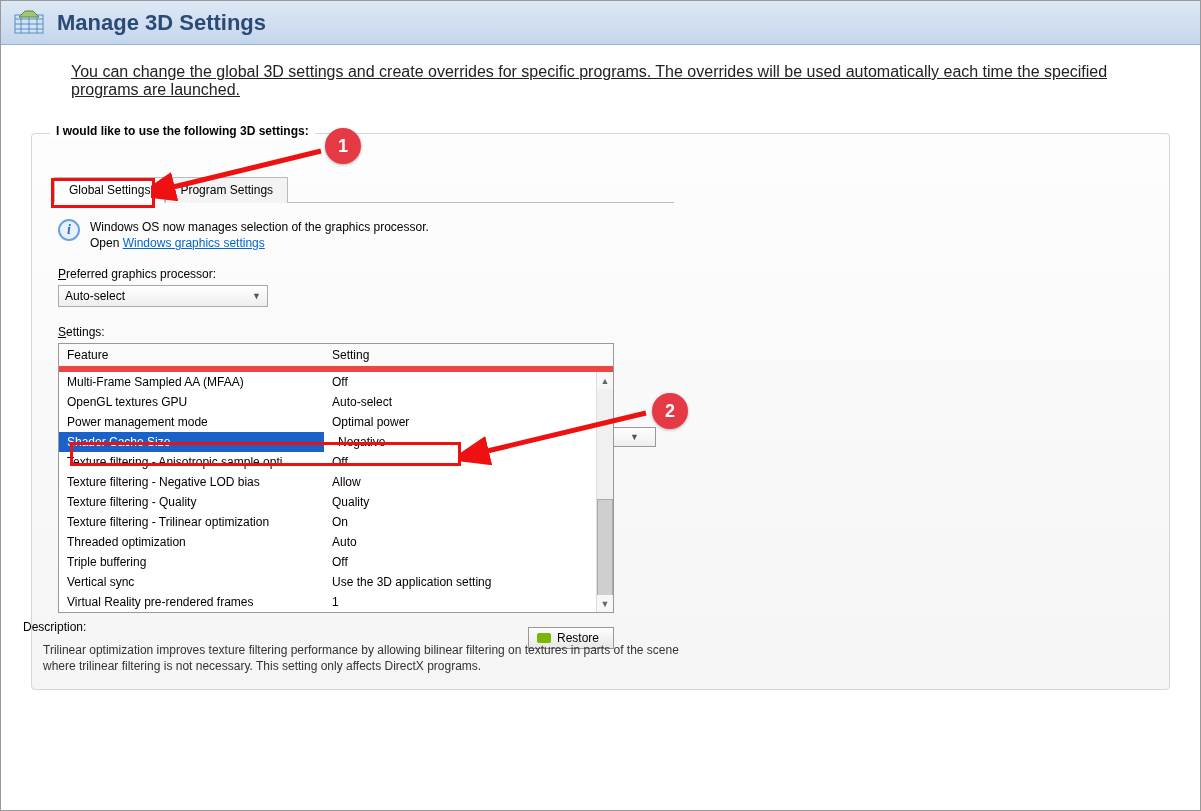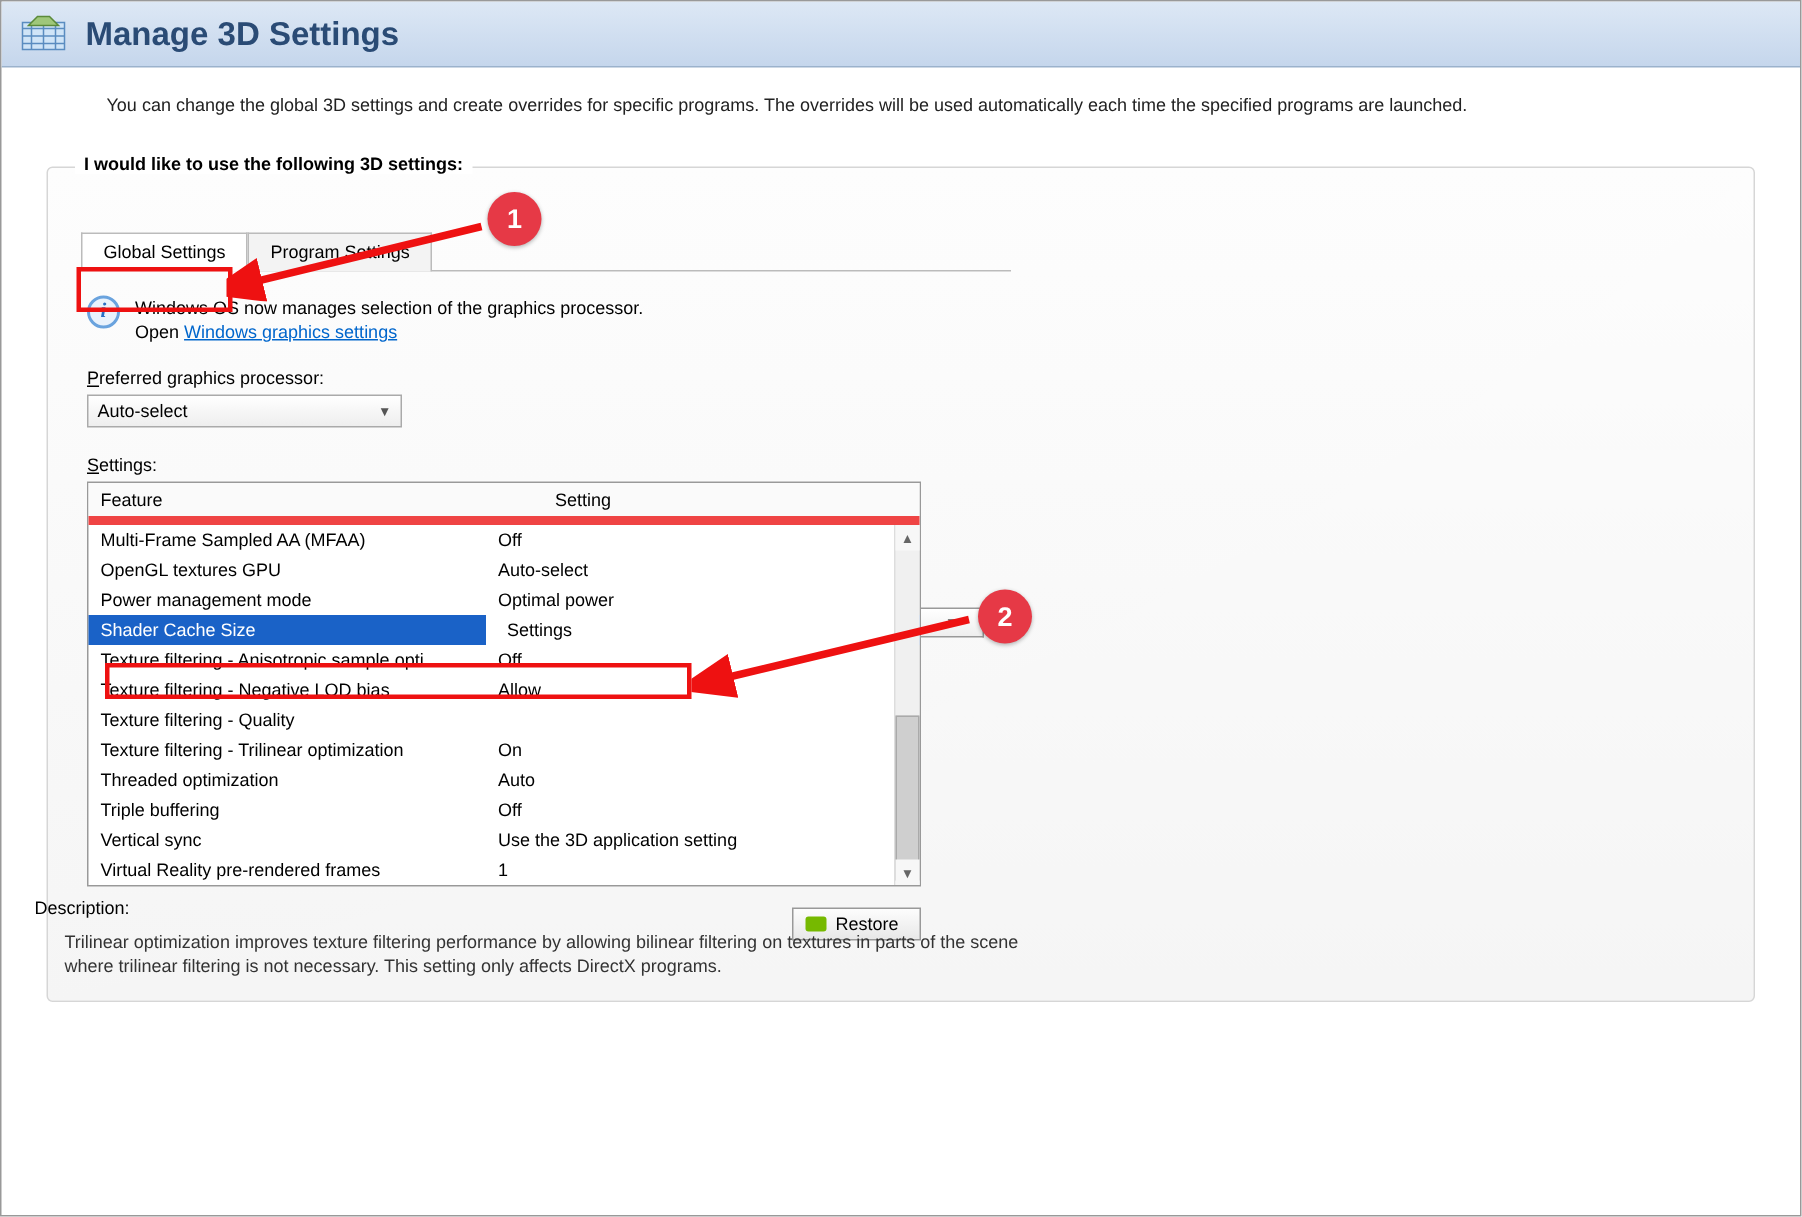--- a/index.html
+++ b/index.html
@@ -35,23 +35,24 @@
     font-size: 22px;
     font-weight: 600;
     color: #2a4b75;
   }
   
   .content {
     padding: 12px 30px 0 30px;
     position: relative;
   }
   .intro {
-    font-size: 12px;
+    font-size: 16px;
     color: #222;
     padding: 6px 0 14px 40px;
+    text-decoration: underline;
   }
   .groupbox {
     border: 1px solid #d6d6d6;
     border-radius: 4px;
     background: linear-gradient(#fdfdfd, #f5f5f5);
     padding: 18px 22px 24px 22px;
     margin-top: 20px;
     position: relative;
     min-height: 550px;
   }
@@ -131,21 +132,21 @@
     background: #fff;
     position: relative;
   }
   .settings-header {
     display: flex;
     border-bottom: 6px solid #ef4444;
     font-size: 12px;
     background: #fafafa;
   }
   .settings-header .col-f { width: 265px; padding: 4px 8px; }
-  .settings-header .col-s { flex: 1; padding: 4px 8px; margin-left: 38px; }
+  .settings-header .col-s { flex: 1; padding: 4px 8px; }
   .settings-body {
     position: relative;
   }
   .srow {
     display: flex;
     font-size: 12px;
     height: 20px;
     align-items: center;
   }
   .srow .col-f { width: 265px; padding: 0 8px; overflow:hidden; text-overflow:ellipsis; white-space:nowrap; }
@@ -300,33 +301,34 @@
                     <div class="col-f">OpenGL textures GPU</div>
                     <div class="col-s">Auto-select</div>
                   </div>
                   <div class="srow">
                     <div class="col-f">Power management mode</div>
                     <div class="col-s">Optimal power</div>
                   </div>
                   <div class="srow selected">
                     <div class="col-f">Shader Cache Size</div>
                     <div class="col-s">
-                      <div class="value-dropdown">Settings</div>
+                      <div class="value-dropdown">Negative</div>
                     </div>
                   </div>
                   <div class="srow">
                     <div class="col-f">Texture filtering - Anisotropic sample opti...</div>
                     <div class="col-s">Off</div>
                   </div>
                   <div class="srow">
                     <div class="col-f">Texture filtering - Negative LOD bias</div>
                     <div class="col-s">Allow</div>
                   </div>
                   <div class="srow">
                     <div class="col-f">Texture filtering - Quality</div>
+                    <div class="col-s">Quality</div>
                   </div>
                   <div class="srow">
                     <div class="col-f">Texture filtering - Trilinear optimization</div>
                     <div class="col-s">On</div>
                   </div>
                   <div class="srow">
                     <div class="col-f">Threaded optimization</div>
                     <div class="col-s">Auto</div>
                   </div>
                   <div class="srow">

